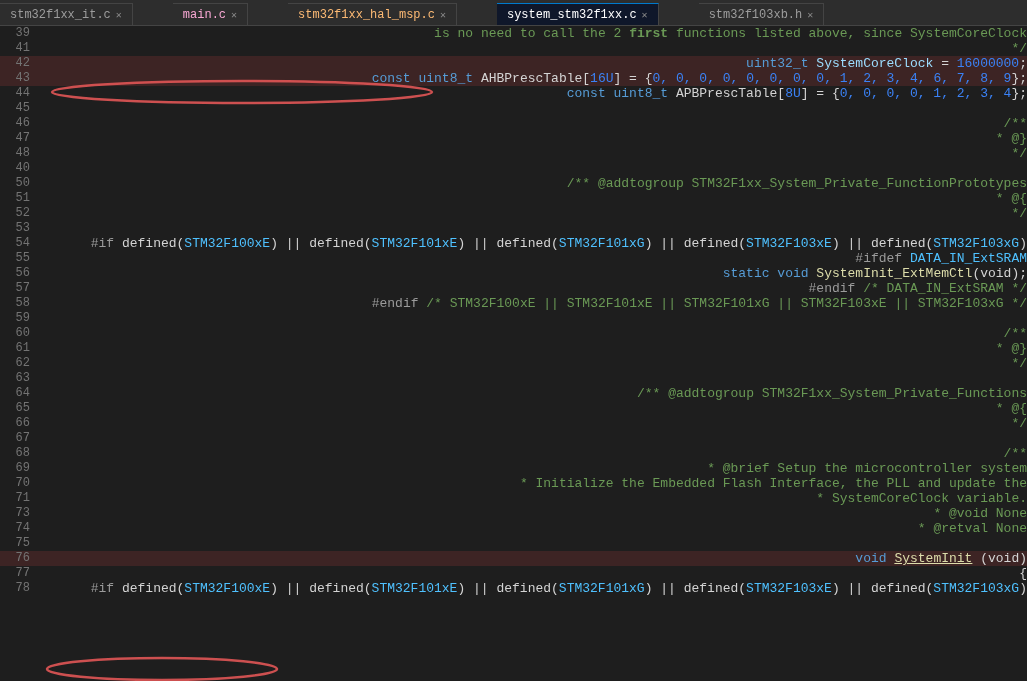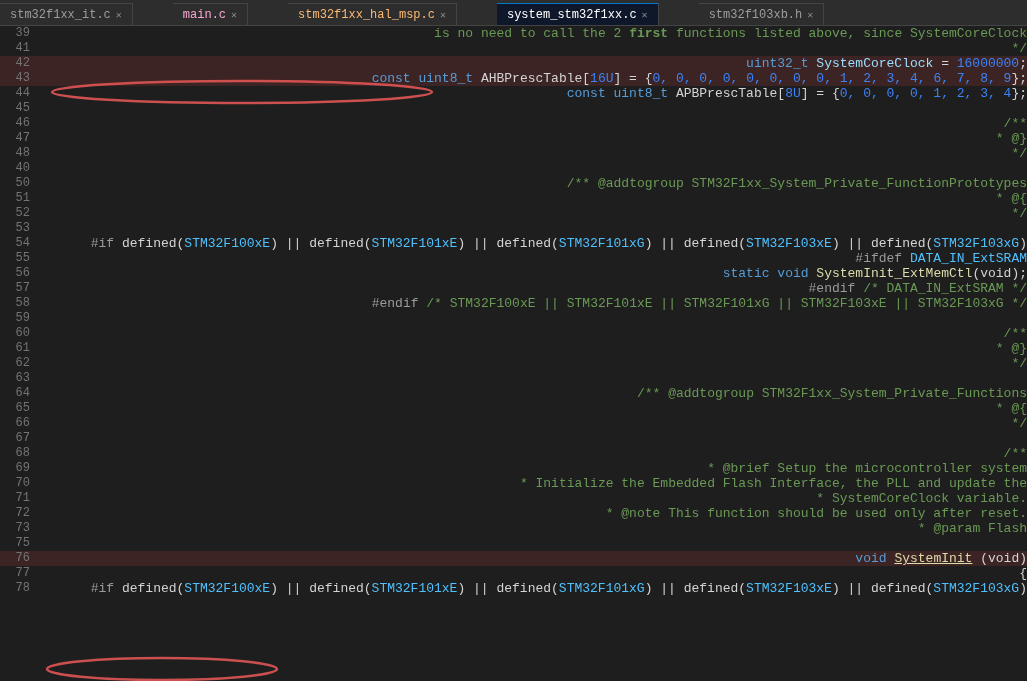--- a/index.html
+++ b/index.html
@@ -275,30 +275,30 @@
         <div class="ln">
           <div class="ln-num">70</div>
           <div class="ln-code"><span class="cmt"> *         Initialize the Embedded Flash Interface, the PLL and update the</span></div>
         </div>
 
         <div class="ln">
           <div class="ln-num">71</div>
           <div class="ln-code"><span class="cmt"> *         SystemCoreClock variable.</span></div>
         </div>
 
-        <div class="ln">
-          <div class="ln-num">72</div>
-          <div class="ln-code"><span class="cmt"> * @note   This function should be used only after reset.</span></div>
-        </div>
 
         <div class="ln">
           <div class="ln-num">73</div>
-          <div class="ln-code"><span class="cmt"> * @param  Flash</span></div>
-        </div>
-
+          <div class="ln-code"><span class="cmt"> * @void  None</span></div>
+        </div>
+
+        <div class="ln">
+          <div class="ln-num">74</div>
+          <div class="ln-code"><span class="cmt"> * @retval None</span></div>
+        </div>
 
         <div class="ln">
           <div class="ln-num">75</div>
           <div class="ln-code">&nbsp;</div>
         </div>
 
         <div class="ln line-highlight-red">
           <div class="ln-num">76</div>
           <div class="ln-code"><span class="kw">void</span><span class="plain"> </span><span class="fn" style="text-decoration:underline">SystemInit</span><span class="plain"> (void)</span></div>
         </div>

